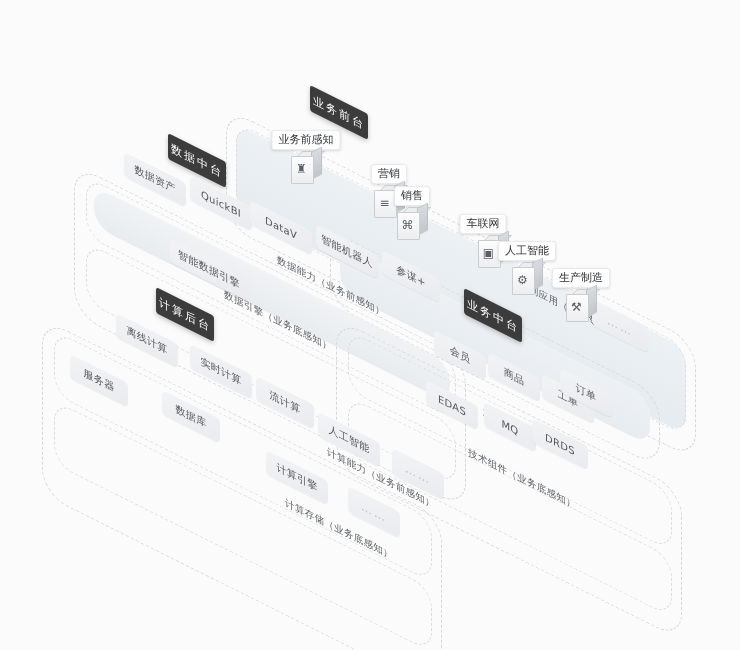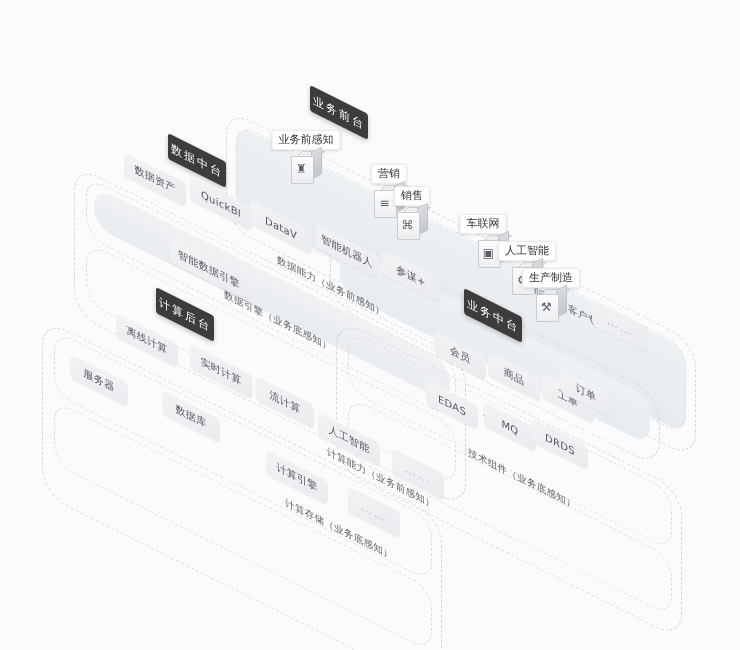--- a/index.html
+++ b/index.html
@@ -192,21 +192,21 @@
   <div class="node" style="left:512px; top:263px;">
     <div class="tip">人工智能</div>
     <div class="cube">
       <div class="top"></div>
         <div class="side"></div>
         <div class="face"></div>
       <div class="glyph">⚙</div>
     </div>
   </div>
 
-  <div class="node" style="left:536px; top:290px;">
+  <div class="node" style="left:566px; top:290px;">
     <div class="tip">生产制造</div>
     <div class="cube">
       <div class="top"></div>
         <div class="side"></div>
         <div class="face"></div>
       <div class="glyph">⚒</div>
     </div>
   </div>
 
   <div class="shell" style="left:330px; top:230px; width:330px; height:74px; transform: skewY(26.5deg);"></div>

